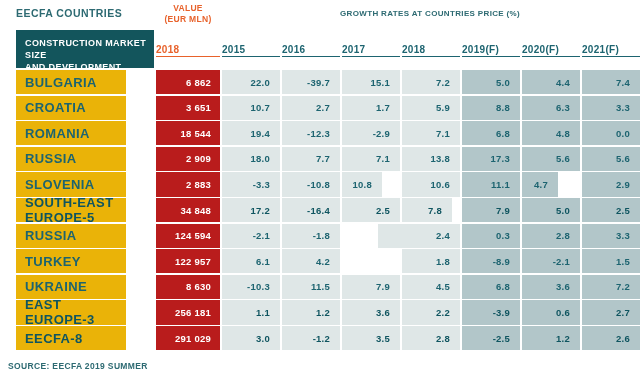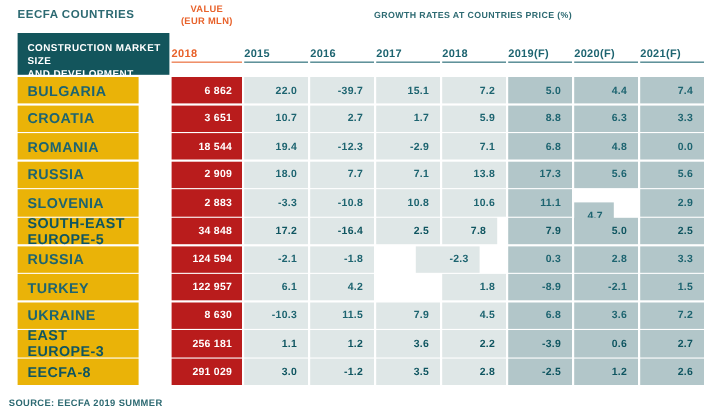--- a/index.html
+++ b/index.html
@@ -215,43 +215,44 @@
         <div class="cell c-data" style="left: 394px; width: 58px;">13.8</div>
         <div class="cell c-data forecast" style="left: 454px; width: 58px;">17.3</div>
         <div class="cell c-data forecast" style="left: 514px; width: 58px;">5.6</div>
         <div class="cell c-data forecast" style="left: 574px; width: 58px;">5.6</div>
       </div>
       <div class="row">
         <div class="cell c-name">SLOVENIA</div>
         <div class="cell c-value">2 883</div>
         <div class="cell c-data" style="left: 214px; width: 58px;">-3.3</div>
         <div class="cell c-data" style="left: 274px; width: 58px;">-10.8</div>
-        <div class="cell c-data" style="left: 334px; width: 58px;">10.8</div>
+        <div class="cell c-data" style="left: 334px; width: 40px;">10.8</div>
         <div class="cell c-data" style="left: 394px; width: 58px;">10.6</div>
         <div class="cell c-data forecast" style="left: 454px; width: 58px;">11.1</div>
-        <div class="cell c-data forecast" style="left: 514px; width: 36px; margin-top: 12px;">4.7</div>
+        <div class="cell c-data forecast" style="left: 514px; width: 36px;">4.7</div>
         <div class="cell c-data forecast" style="left: 574px; width: 58px;">2.9</div>
       </div>
       <div class="row bold">
         <div class="cell c-name">SOUTH-EAST EUROPE-5</div>
         <div class="cell c-value">34 848</div>
         <div class="cell c-data" style="left: 214px; width: 58px;">17.2</div>
         <div class="cell c-data" style="left: 274px; width: 58px;">-16.4</div>
         <div class="cell c-data" style="left: 334px; width: 58px;">2.5</div>
         <div class="cell c-data" style="left: 394px; width: 50px;">7.8</div>
         <div class="cell c-data forecast" style="left: 454px; width: 58px;">7.9</div>
         <div class="cell c-data forecast" style="left: 514px; width: 58px;">5.0</div>
         <div class="cell c-data forecast" style="left: 574px; width: 58px;">2.5</div>
       </div>
       <div class="row">
         <div class="cell c-name">RUSSIA</div>
         <div class="cell c-value">124 594</div>
         <div class="cell c-data" style="left: 214px; width: 58px;">-2.1</div>
         <div class="cell c-data" style="left: 274px; width: 58px;">-1.8</div>
         <div class="cell c-data" style="left: 334px; width: 58px; margin-left: 36px;">-2.3</div>
+        <div class="cell c-data" style="left: 394px; width: 58px;">2.4</div>
         <div class="cell c-data forecast" style="left: 454px; width: 58px;">0.3</div>
         <div class="cell c-data forecast" style="left: 514px; width: 58px;">2.8</div>
         <div class="cell c-data forecast" style="left: 574px; width: 58px;">3.3</div>
       </div>
       <div class="row">
         <div class="cell c-name">TURKEY</div>
         <div class="cell c-value">122 957</div>
         <div class="cell c-data" style="left: 214px; width: 58px;">6.1</div>
         <div class="cell c-data" style="left: 274px; width: 58px;">4.2</div>
         <div class="cell c-data" style="left: 394px; width: 58px;">1.8</div>

